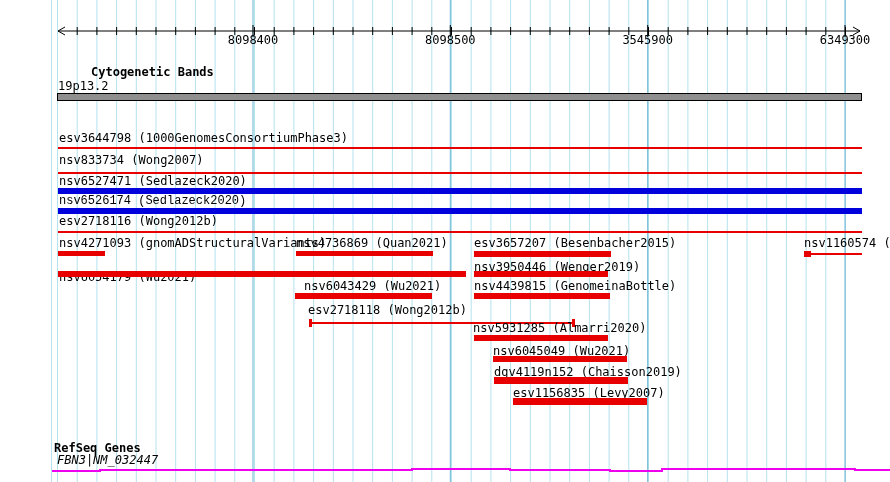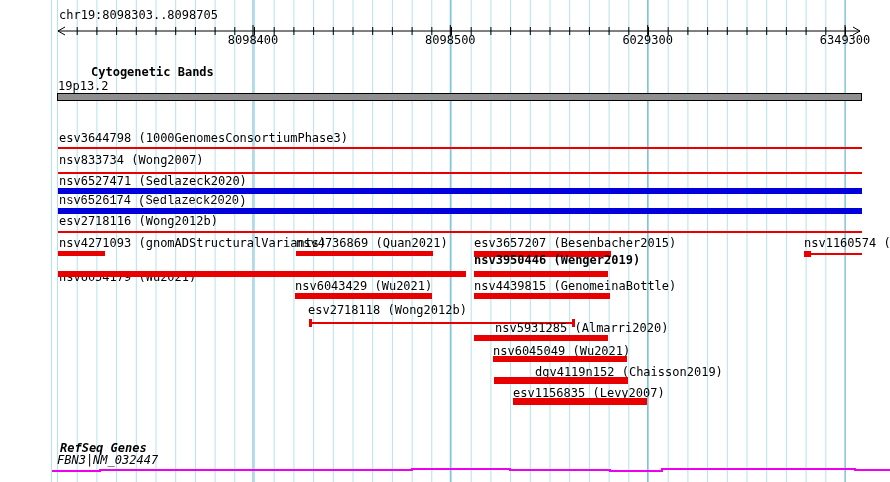--- a/index.html
+++ b/index.html
@@ -116,26 +116,25 @@
       <line x1="845.5" y1="27" x2="845.5" y2="35" stroke="#000000" stroke-width="1"></line>
       <line x1="253" y1="25" x2="253" y2="37" stroke="#000000" stroke-width="1"></line>
       <line x1="450.3" y1="25" x2="450.3" y2="37" stroke="#000000" stroke-width="1"></line>
       <line x1="647.7" y1="25" x2="647.7" y2="37" stroke="#000000" stroke-width="1"></line>
       <line x1="845" y1="25" x2="845" y2="37" stroke="#000000" stroke-width="1"></line>
       <polyline points="52,471 100,471 100,470 290,470 412,470 412,469 510,469 510,470 610,470 610,471 662,471 662,469 855,469 855,470 890,470" fill="none" stroke="#ee00ee" stroke-width="2"></polyline>
     </svg>
 
   <div class="layer">
 
-    <div class="abs" style="left:59px;top:9px;">chr19:8098303..8098705</div>
 
     <div id="tick-labels">
         <div class="tick-label" style="left: 253px; top: 34px;">8098400</div>
         <div class="tick-label" style="left: 450.3px; top: 34px;">8098500</div>
-        <div class="tick-label" style="left: 647.7px; top: 34px;">6029300</div>
+        <div class="tick-label" style="left: 647.7px; top: 34px;">3545900</div>
         <div class="tick-label" style="left: 845px; top: 34px;">6349300</div>
       </div>
 
     <div class="abs title" style="left:58px;top:66px;margin-left:33px;">Cytogenetic Bands</div>
     <div class="abs" style="left:58px;top:80px;">19p13.2</div>
     <div id="band-bar" style="left: 57px; top: 93px; width: 805px; height: 8px; background: rgb(143, 143, 143); border-color: rgb(0, 0, 0);"></div>
 
 
     <div id="variants">
         <div class="v-label" style="left: 59px; top: 132px;">esv3644798 (1000GenomesConsortiumPhase3)</div>
@@ -152,37 +151,37 @@
         <div class="v-glyph" style="left: 57.5px; top: 251px; width: 47.5px; height: 5px; background: rgb(232, 0, 0);"></div>
         <div class="v-label" style="left: 296px; top: 237px;">nsv4736869 (Quan2021)</div>
         <div class="v-glyph" style="left: 296px; top: 251px; width: 137px; height: 5px; background: rgb(232, 0, 0);"></div>
         <div class="v-label" style="left: 474px; top: 237px;">esv3657207 (Besenbacher2015)</div>
         <div class="v-glyph" style="left: 474px; top: 251px; width: 137px; height: 6px; background: rgb(232, 0, 0);"></div>
         <div class="v-label" style="left: 804px; top: 237px;">nsv1160574 (Lou</div>
         <div class="v-glyph" style="left: 804px; top: 251px; width: 7px; height: 6px; background: rgb(232, 0, 0);"></div>
         <div class="v-glyph" style="left: 811px; top: 253px; width: 51px; height: 2px; background: rgb(232, 0, 0);"></div>
         <div class="v-label" style="left: 59px; top: 271px; text-align: center;">nsv6054179 (Wu2021)</div>
         <div class="v-glyph" style="left: 57.5px; top: 271px; width: 408.5px; height: 6px; background: rgb(232, 0, 0);"></div>
-        <div class="v-label" style="left: 474px; top: 254px; font-weight: bold;">nsv3950446 (Wenger2019)</div>
+        <div class="v-label" style="left: 474px; top: 261px;">nsv3950446 (Wenger2019)</div>
         <div class="v-glyph" style="left: 474px; top: 271px; width: 134px; height: 6px; background: rgb(232, 0, 0);"></div>
-        <div class="v-label" style="left: 295px; top: 280px;">nsv6043429 (Wu2021)</div>
+        <div class="v-label" style="left: 295px; top: 280px; padding-left: 9px;">nsv6043429 (Wu2021)</div>
         <div class="v-glyph" style="left: 295px; top: 293px; width: 137px; height: 6px; background: rgb(232, 0, 0);"></div>
         <div class="v-label" style="left: 474px; top: 280px;">nsv4439815 (GenomeinaBottle)</div>
         <div class="v-glyph" style="left: 474px; top: 293px; width: 136px; height: 6px; background: rgb(232, 0, 0);"></div>
         <div class="v-label" style="left: 308px; top: 304px;">esv2718118 (Wong2012b)</div>
         <div class="v-glyph" style="left: 309px; top: 322px; width: 266px; height: 2px; background: rgb(232, 0, 0);"></div>
         <div class="v-glyph" style="left: 309px; top: 319px; width: 3px; height: 8px; background: rgb(232, 0, 0);"></div>
         <div class="v-glyph" style="left: 572px; top: 319px; width: 3px; height: 8px; background: rgb(232, 0, 0);"></div>
-        <div class="v-label" style="left: 473px; top: 322px; padding-left: 22px;">nsv5931285 (Almarri2020)</div>
+        <div class="v-label" style="left: 473px; top: 322px;">nsv5931285 (Almarri2020)</div>
         <div class="v-glyph" style="left: 474px; top: 335px; width: 134px; height: 6px; background: rgb(232, 0, 0);"></div>
         <div class="v-label" style="left: 493px; top: 345px;">nsv6045049 (Wu2021)</div>
         <div class="v-glyph" style="left: 493px; top: 356px; width: 134px; height: 6px; background: rgb(232, 0, 0);"></div>
-        <div class="v-label" style="left: 494px; top: 366px; margin-left: 41px;">dgv4119n152 (Chaisson2019)</div>
+        <div class="v-label" style="left: 494px; top: 366px;">dgv4119n152 (Chaisson2019)</div>
         <div class="v-glyph" style="left: 494px; top: 377px; width: 134px; height: 7px; background: rgb(232, 0, 0);"></div>
         <div class="v-label" style="left: 513px; top: 387px;">esv1156835 (Levy2007)</div>
         <div class="v-glyph" style="left: 513px; top: 398px; width: 134px; height: 7px; background: rgb(232, 0, 0);"></div>
       </div>
 
-    <div class="abs title" style="left:60px;top:442px;font-style:italic;">RefSeq Genes</div>
+    <div class="abs title" style="left:54px;top:442px;">RefSeq Genes</div>
     <div class="abs" style="left:57px;top:454px;font-style:italic;">FBN3|NM_032447</div>
 
   </div>
 </div>
 
 </body></html>

